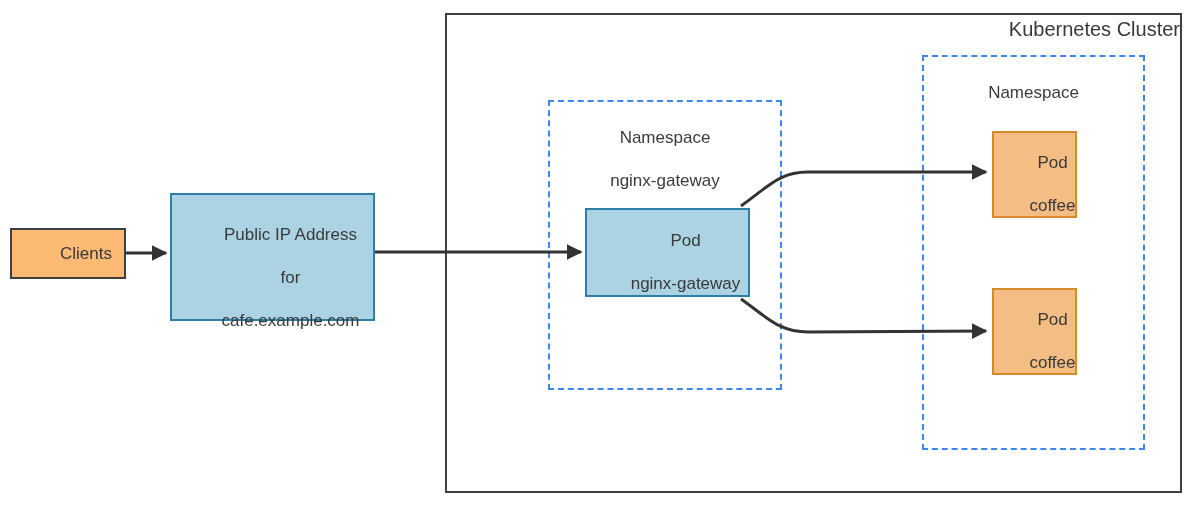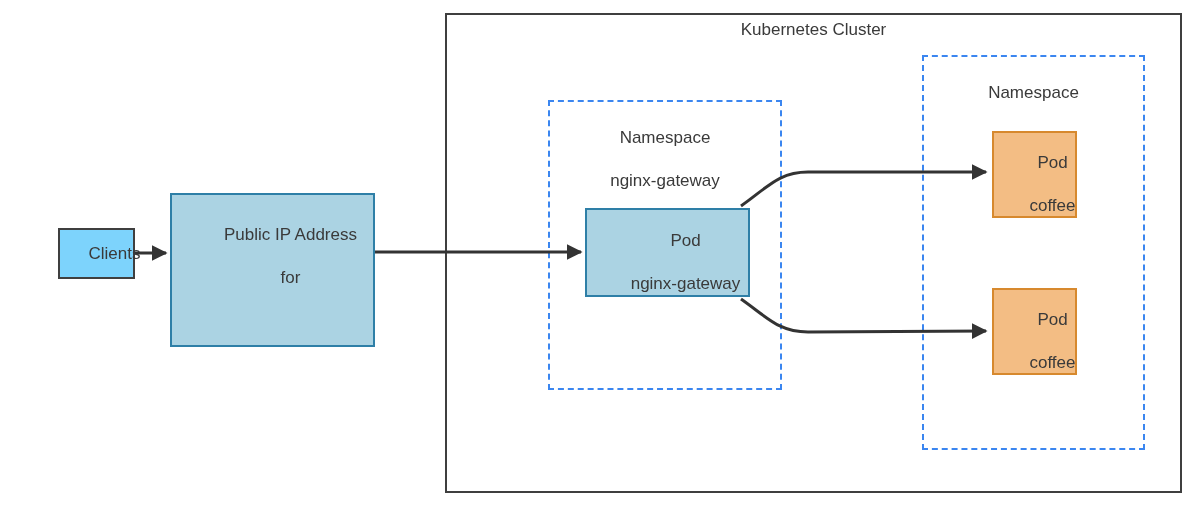--- a/index.html
+++ b/index.html
@@ -26,43 +26,42 @@
     display: flex;
     flex-direction: column;
     align-items: center;
     justify-content: center;
     text-align: center;
     font-size: 17px;
     line-height: 25px;
     padding-left: 36px;
   }
   .clients-box {
-    left: 10px; top: 228px; width: 77px; height: 51px;
-    background: #7dd3fc;
+    left: 10px; top: 228px; width: 116px; height: 51px;
+    background: #fdba74;
     border: 2px solid #3f3f3f;
-    margin-left: 48px;
   }
   .public-ip-box {
-    left: 170px; top: 193px; width: 205px; height: 154px;
+    left: 170px; top: 193px; width: 205px; height: 128px;
     background: #abd3e3;
     border: 2px solid #2e7fa7;
-    justify-content: flex-start;
+    justify-content: space-between;
     padding-top: 9px;
   }
   .cluster-box {
     position: absolute;
     left: 445px; top: 13px; width: 737px; height: 480px;
     border: 2px solid #3f3f3f;
     background: transparent;
   }
   .cluster-title {
     position: absolute;
     left: 0; top: 2px; width: 100%;
-    text-align: center;
-    font-size: 17px;
+    text-align: right;
+    font-size: 20px;
     line-height: 25px;
   }
   .ns-box {
     position: absolute;
     border: 2px dashed #3b86f0;
     background: transparent;
   }
   .ns-gateway {
     left: 548px; top: 100px; width: 234px; height: 290px;
   }
@@ -124,20 +123,21 @@
     <path d="M741,299 C768,318 779,332 808,332 L986,331" stroke="#333333" stroke-width="3" fill="none" marker-end="url(#arrowhead)"></path>
   </svg>
 
   <div class="node clients-box">
     <span>Clients</span>
   </div>
 
   <div class="node public-ip-box">
     <span class="line-span">Public IP Address</span>
     <span class="line-span">for</span>
+    <span class="line-span">cafe.example.com</span>
   </div>
 
   <div class="node pod-blue">
     <span class="line-span">Pod</span>
     <span class="line-span">nginx-gateway</span>
   </div>
 
   <div class="node pod-orange pod-coffee-1">
     <span class="line-span">Pod</span>
     <span class="line-span">coffee</span>

